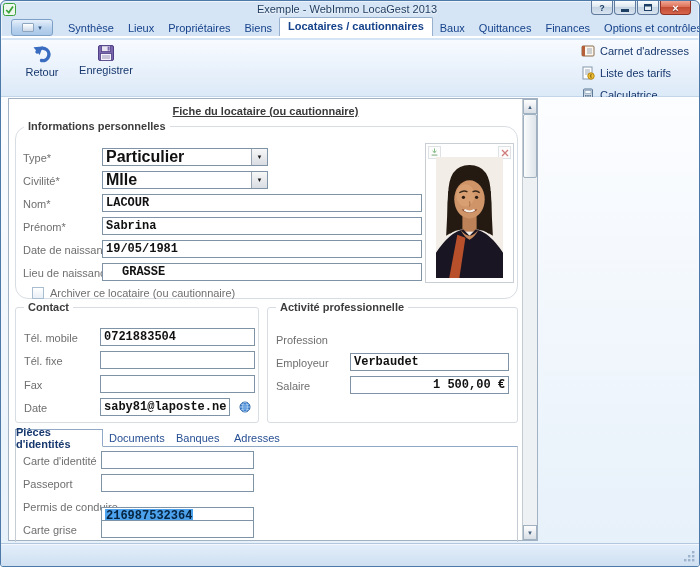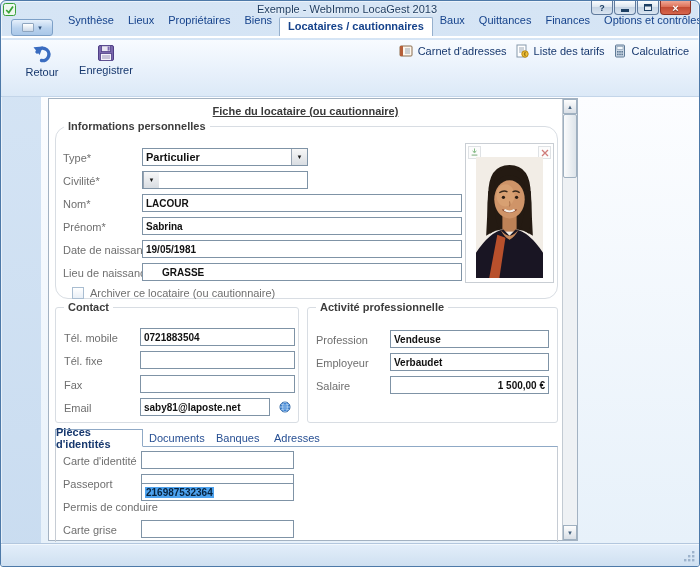--- a/index.html
+++ b/index.html
@@ -32,59 +32,59 @@
   .tabrow { position:absolute; top:18px; left:0; right:0; height:19px;
     border-bottom:2px solid #fff; display:flex; align-items:flex-end; }
   .menu-btn { width:42px; height:17px; margin:0 8px 0 10px; flex:0 0 auto;
     border:1px solid #7da0c7; border-radius:3px;
     background:linear-gradient(#e6f0fb,#b9d2ee 55%,#aac8e8);
     display:flex; align-items:center; justify-content:center; gap:4px; }
   .menu-ico { width:12px; height:9px; border:1px solid #8fa6c0; border-radius:1px;
     background:linear-gradient(#ffffff,#ccd9e8); }
   .menu-caret { font-size:7px; color:#33547e; line-height:1; }
   .tabs { display:flex; align-items:flex-end; height:19px; }
-  .tab { padding:3px 7px 10px; font-size:11px; color:#15428b; white-space:nowrap; cursor:default; }
+  .tab { padding:3px 7px 2px; font-size:11px; color:#15428b; white-space:nowrap; cursor:default; }
   .tab.active { background:#fff; border:1px solid #96b0cd; border-bottom:none;
     border-radius:2px 2px 0 0; font-weight:bold; color:#15428b; padding:2px 8px 4px; }
 
   
   .toolbar { position:absolute; top:39px; left:0; right:0; height:57px;
     background:linear-gradient(#f8fbff,#e8f1fb 55%,#dcE9f7);
     border-bottom:1px solid #c3d5e9; }
   .tool-btn { position:absolute; top:4px; display:flex; flex-direction:column;
     align-items:center; gap:2px; font-size:11px; color:#17386e; cursor:default; }
   .side-links { position:absolute; top:4px; right:10px; display:flex;
-    flex-direction:row; gap:8px; }
+    flex-direction:column; gap:8px; }
   .side-link { display:flex; align-items:center; gap:5px; font-size:11px;
     color:#17386e; cursor:default; }
 
   
   .content { position:absolute; top:96px; left:0; right:0; bottom:23px;
-    background:linear-gradient(#fcfdff,#e7f1fa);margin-left:40px; }
+    background:linear-gradient(#fcfdff,#e7f1fa); }
   .form-panel { position:absolute; left:7px; top:1px; width:530px; height:443px;
     background:#fff; border:1px solid #a3b2c2; }
 
   .form-title { position:absolute; top:6px; left:0; width:513px; text-align:center;
     font-size:11px; font-weight:bold; color:#3a3a3a; text-decoration:underline; }
 
   .group { position:absolute; border:1px solid #d8dde3; border-radius:3px; }
   .legend { position:absolute; top:-7px; left:8px; background:#fff; padding:0 4px;
     font-size:11px; font-weight:bold; color:#3d3d3d; white-space:nowrap; }
 
   .flabel { position:absolute; font-size:11px; color:#6f6f6f; white-space:nowrap; }
   .txt { position:absolute; height:18px; border:1px solid #7f93a6; background:#fff;
-    font-family:Liberation Sans, sans-serif; font-size:10px; font-weight:bold;
+    font-family:Liberation Mono, monospace; font-size:12px; font-weight:bold;
     color:#111; padding:0 3px; outline:none; }
   div.txt { display:flex; align-items:center; }
   .txt.right { text-align:right; }
   .sel { background:#4da2ee; color:#06233f; padding:0 1px; }
 
   .combo { position:absolute; height:18px; border:1px solid #7f93a6; background:#fff;
     display:flex; align-items:stretch; }
-  .combo-val { flex:1; font-size:11px; font-weight:bold; color:#111;
+  .combo-val { flex:1; font-size:16px; font-weight:bold; color:#111;
     display:flex; align-items:center; padding-left:3px; }
   .combo-btn { width:16px; background:linear-gradient(#f7f7f7,#d9dde2);
     border-left:1px solid #98a4b2; display:flex; align-items:center;
     justify-content:center; font-size:6px; color:#1a1a1a; }
 
   .cbx { position:absolute; width:12px; height:12px; border:1px solid #a9bdd1;
     background:linear-gradient(#ffffff,#e9eff6); }
   .cbx-label { position:absolute; font-size:11px; color:#6f6f6f; }
 
   .photo-box { position:absolute; left:416px; top:44px; width:89px; height:140px;
@@ -227,20 +227,21 @@
         <div class="legend">Informations personnelles</div>
 
         <span class="flabel" style="left:7px; top:25px;">Type*</span>
         <div class="combo" style="left:86px; top:21px; width:166px;">
           <span class="combo-val">Particulier</span>
           <span class="combo-btn">▼</span>
         </div>
 
         <span class="flabel" style="left:7px; top:48px;">Civilité*</span>
         <div class="combo" style="left:86px; top:44px; width:166px;">
+          <span class="combo-val">Mlle</span>
           <span class="combo-btn">▼</span>
         </div>
 
         <span class="flabel" style="left:7px; top:71px;">Nom*</span>
         <input class="txt" style="left: 86px; top: 67px; width: 320px;" value="LACOUR">
 
         <span class="flabel" style="left:7px; top:94px;">Prénom*</span>
         <input class="txt" style="left: 86px; top: 90px; width: 320px;" value="Sabrina">
 
         <span class="flabel" style="left:7px; top:117px;">Date de naissance*</span>
@@ -292,36 +293,35 @@
 
         <span class="flabel" style="left:8px; top:24px;">Tél. mobile</span>
         <input class="txt" style="left: 84px; top: 20px; width: 155px;" value="0721883504">
 
         <span class="flabel" style="left:8px; top:47px;">Tél. fixe</span>
         <input class="txt" style="left: 84px; top: 43px; width: 155px;" value="">
 
         <span class="flabel" style="left:8px; top:71px;">Fax</span>
         <input class="txt" style="left: 84px; top: 67px; width: 155px;" value="">
 
-        <span class="flabel" style="left:8px; top:94px;">Email</span>
+        <span class="flabel" style="left:8px; top:94px;">Date</span>
         <input class="txt" style="left: 84px; top: 90px; width: 130px;" value="saby81@laposte.net">
         <svg style="position:absolute; left:223px; top:93px;" width="12" height="12" viewBox="0 0 12 12">
           <circle cx="6" cy="6" r="5" fill="#3f85d6" stroke="#2a5f9e"></circle>
           <ellipse cx="6" cy="6" rx="2.3" ry="5" fill="none" stroke="#bcd8f2" stroke-width="0.8"></ellipse>
           <line x1="1" y1="6" x2="11" y2="6" stroke="#bcd8f2" stroke-width="0.8"></line>
           <path d="M2 3.2 Q6 5 10 3.2" stroke="#bcd8f2" fill="none" stroke-width="0.7"></path>
           <path d="M2 8.8 Q6 7 10 8.8" stroke="#bcd8f2" fill="none" stroke-width="0.7"></path>
         </svg>
       </div>
 
       <div class="group" style="left:258px; top:208px; width:251px; height:116px;">
         <div class="legend">Activité professionnelle</div>
 
         <span class="flabel" style="left:8px; top:26px;">Profession</span>
-        <input class="txt" style="left: 82px; top: 22px; width: 159px;" value="Vendeuse">
 
         <span class="flabel" style="left:8px; top:49px;">Employeur</span>
         <input class="txt" style="left: 82px; top: 45px; width: 159px;" value="Verbaudet">
 
         <span class="flabel" style="left:8px; top:72px;">Salaire</span>
         <input class="txt right" style="left: 82px; top: 68px; width: 159px;" value="1 500,00 €">
       </div>
 
       <div class="subtab-active">Pièces d'identités</div>
       <span class="subtab" style="left:100px;">Documents</span>
@@ -329,21 +329,21 @@
       <span class="subtab" style="left:225px;">Adresses</span>
       <div class="idbox"></div>
 
       <span class="flabel" style="left:14px; top:356px;">Carte d'identité</span>
       <input class="txt" style="left: 92px; top: 352px; width: 153px;" value="">
 
       <span class="flabel" style="left:14px; top:379px;">Passeport</span>
       <input class="txt" style="left: 92px; top: 375px; width: 153px;" value="">
 
       <span class="flabel" style="left:14px; top:402px;">Permis de conduire</span>
-      <div class="txt" style="left:92px; top:384px; width:153px;">
+      <div class="txt" style="left:92px; top:408px; width:153px;">
         <span class="sel">216987532364</span>
       </div>
 
       <span class="flabel" style="left:14px; top:425px;">Carte grise</span>
       <input class="txt" style="left: 92px; top: 421px; width: 153px;" value="">
 
       <div class="fscroll">
         <div class="fsbtn" style="top:0;">▲</div>
         <div class="fsthumb"></div>
         <div class="fsbtn" style="bottom:0;">▼</div>

